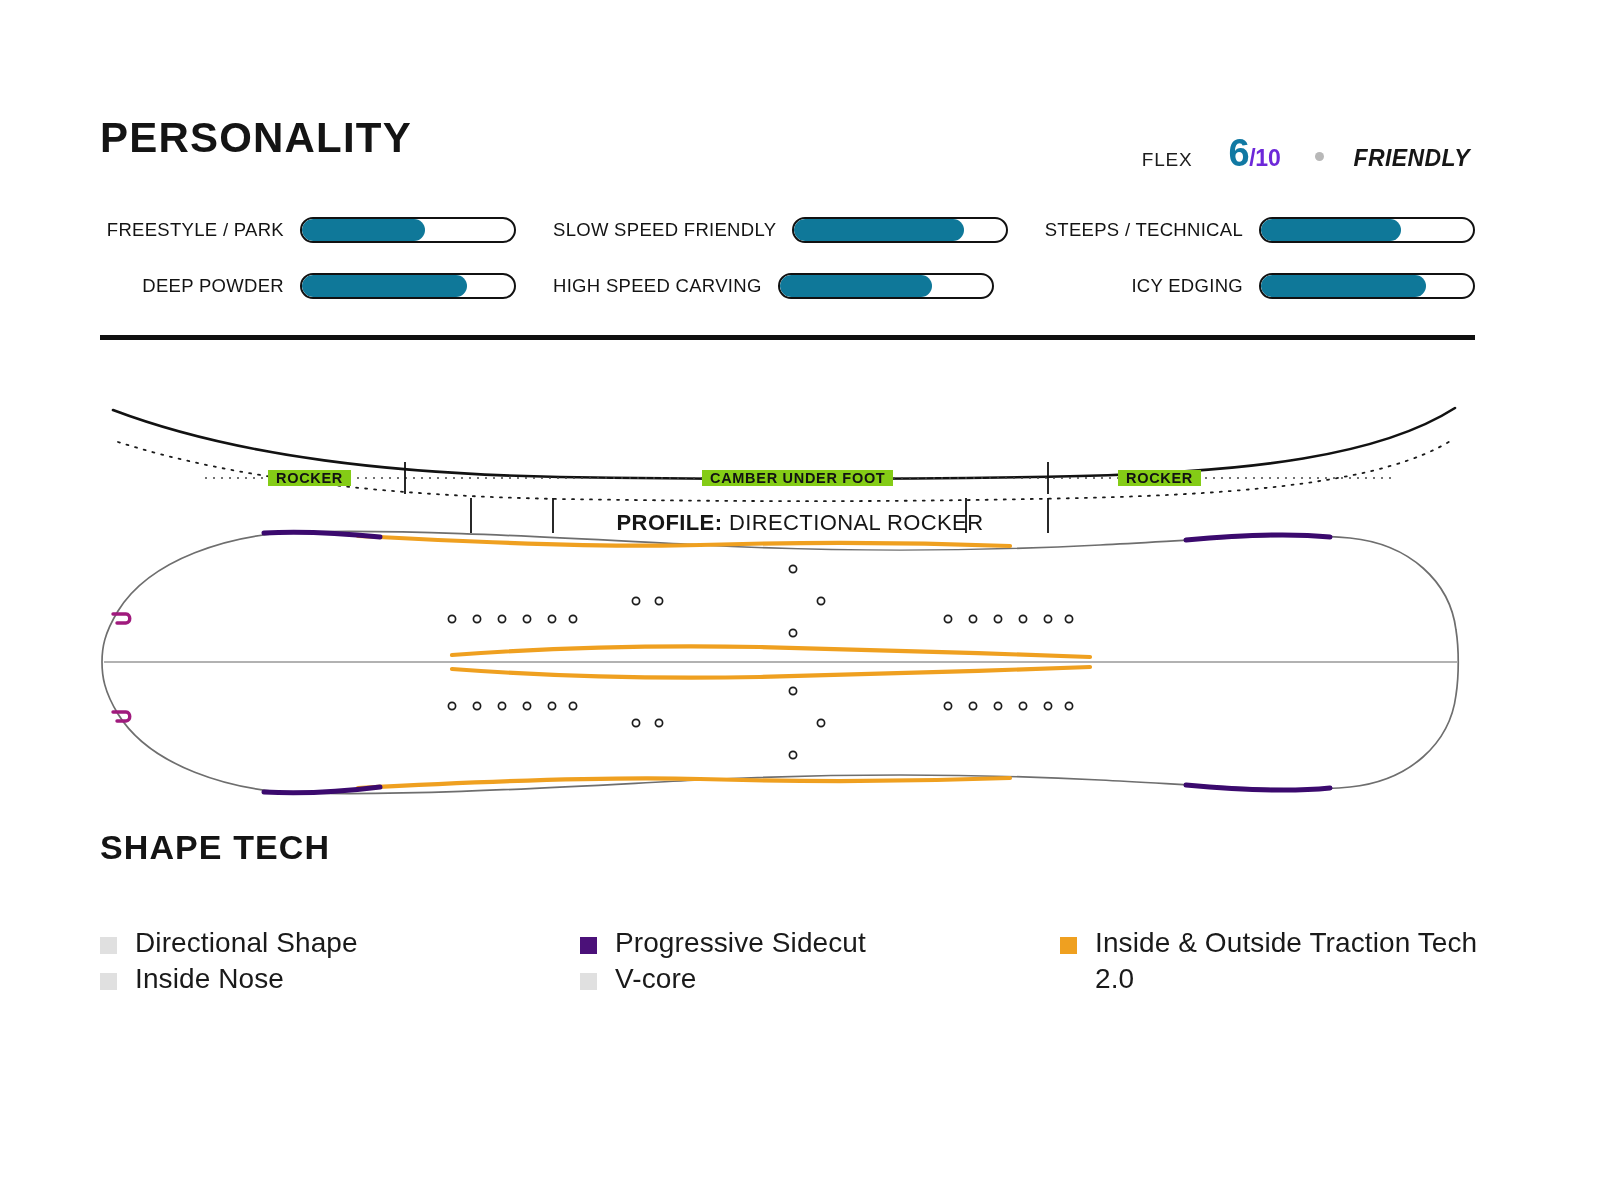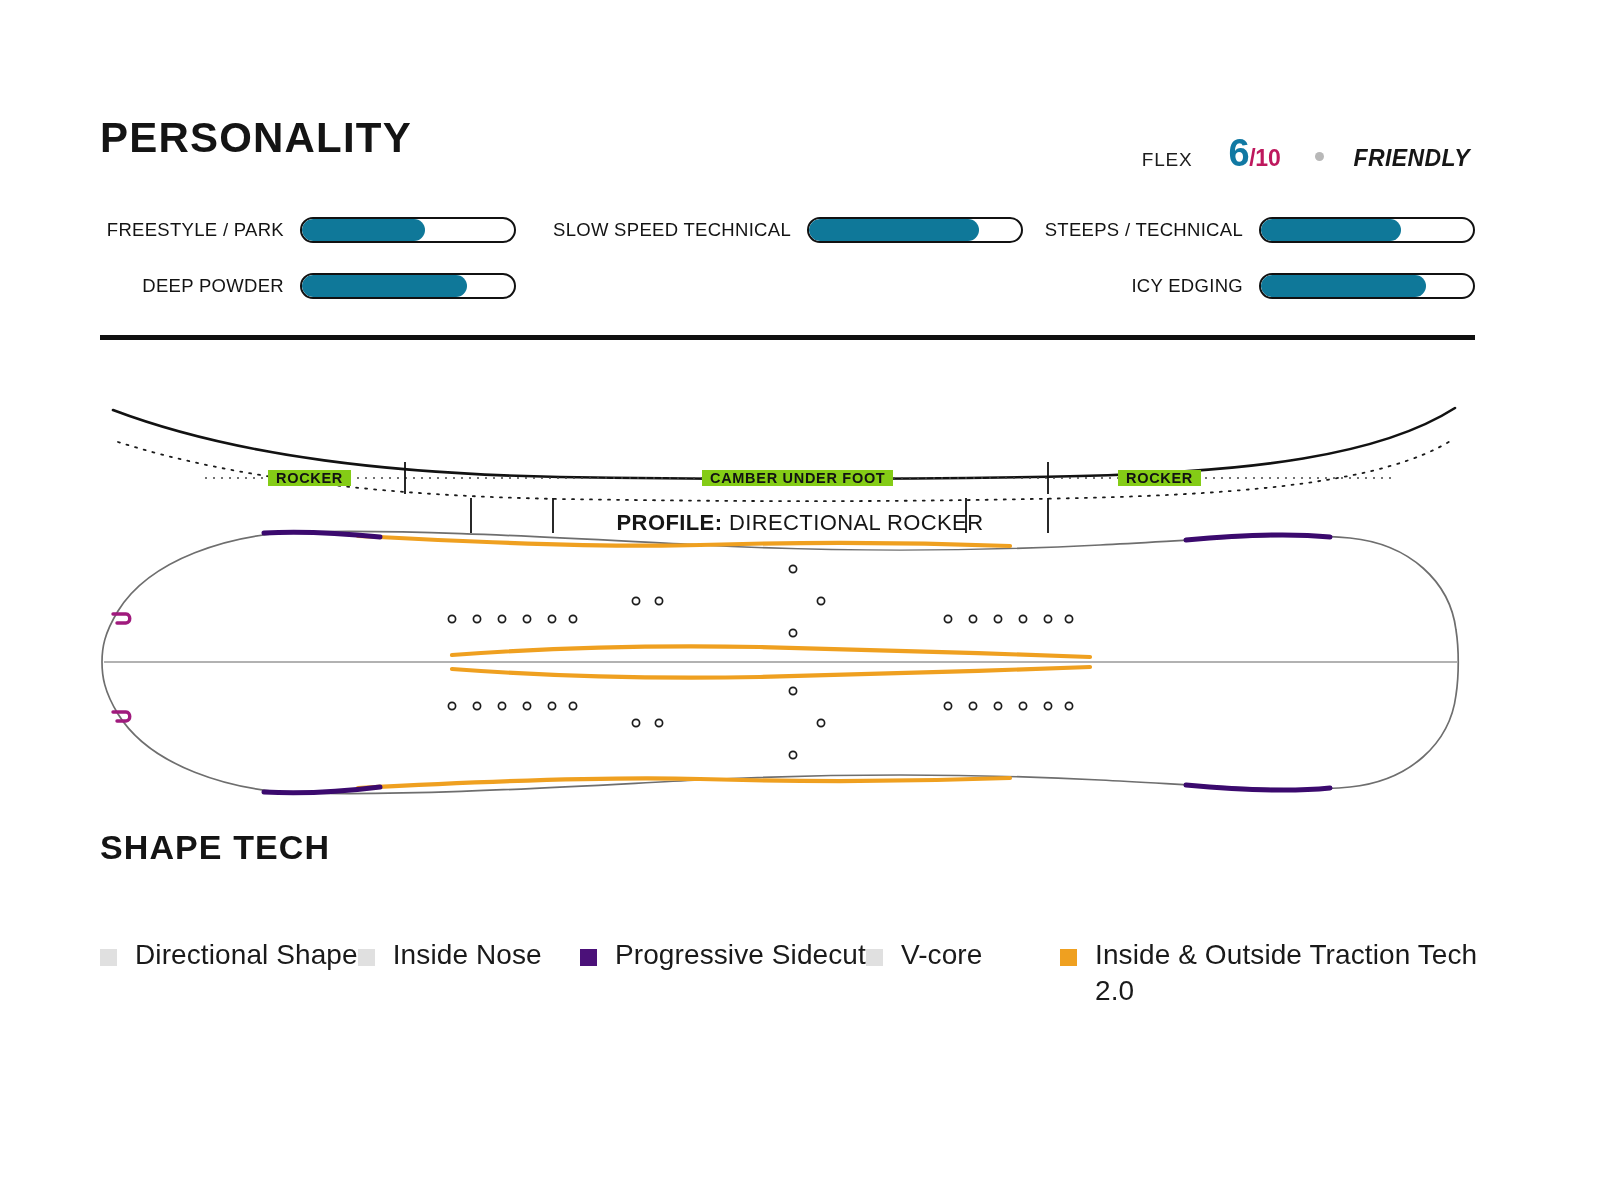--- a/index.html
+++ b/index.html
@@ -62,21 +62,21 @@
   .flex-score {
     font-size: 38px;
     font-weight: 700;
     color: #1179a3;
     line-height: 1;
     letter-spacing: -0.5px;
   }
   .flex-outof {
     font-size: 23px;
     font-weight: 700;
-    color: #be185d;
+    color: #6d28d9;
     letter-spacing: -0.2px;
   }
   .flex-dot {
     display: inline-block;
     width: 9px;
     height: 9px;
     border-radius: 50%;
     background: #b8b8b8;
     margin: 0 14px 0 18px;
     position: relative;
@@ -222,22 +222,22 @@
   .legend {
     position: absolute;
     left: 100px;
     top: 925px;
     width: 1390px;
     display: grid;
     grid-template-columns: 480px 480px 430px;
   }
   .legend-col {
     display: flex;
-    row-gap: 8px;
-    margin-top: 12px;
+    flex-direction: column;
+    row-gap: 0;
   }
   .legend-item {
     display: flex;
     align-items: flex-start;
     column-gap: 18px;
     line-height: 1.28;
   }
   .legend-swatch {
     flex: 0 0 auto;
     width: 17px;
@@ -285,23 +285,29 @@
           <span class="bar-track">
             <span class="bar-fill" style="width: 78%; background: rgb(15, 120, 153);"></span>
           </span>
         </div>
       </div>
     </div>
 
     <div class="col-2">
       <div class="bar-col">
         <div class="bar-row">
-          <span class="bar-label">SLOW SPEED TECHNICAL</span>
+          <span class="bar-label">SLOW SPEED FRIENDLY</span>
           <span class="bar-track">
             <span class="bar-fill" style="width: 80%; background: rgb(15, 120, 153);"></span>
+          </span>
+        </div>
+        <div class="bar-row">
+          <span class="bar-label">HIGH SPEED CARVING</span>
+          <span class="bar-track">
+            <span class="bar-fill" style="width: 72%; background: rgb(15, 120, 153);"></span>
           </span>
         </div>
       </div>
     </div>
 
     <div class="col-3">
       <div class="bar-col">
         <div class="bar-row">
           <span class="bar-label">STEEPS / TECHNICAL</span>
           <span class="bar-track">

